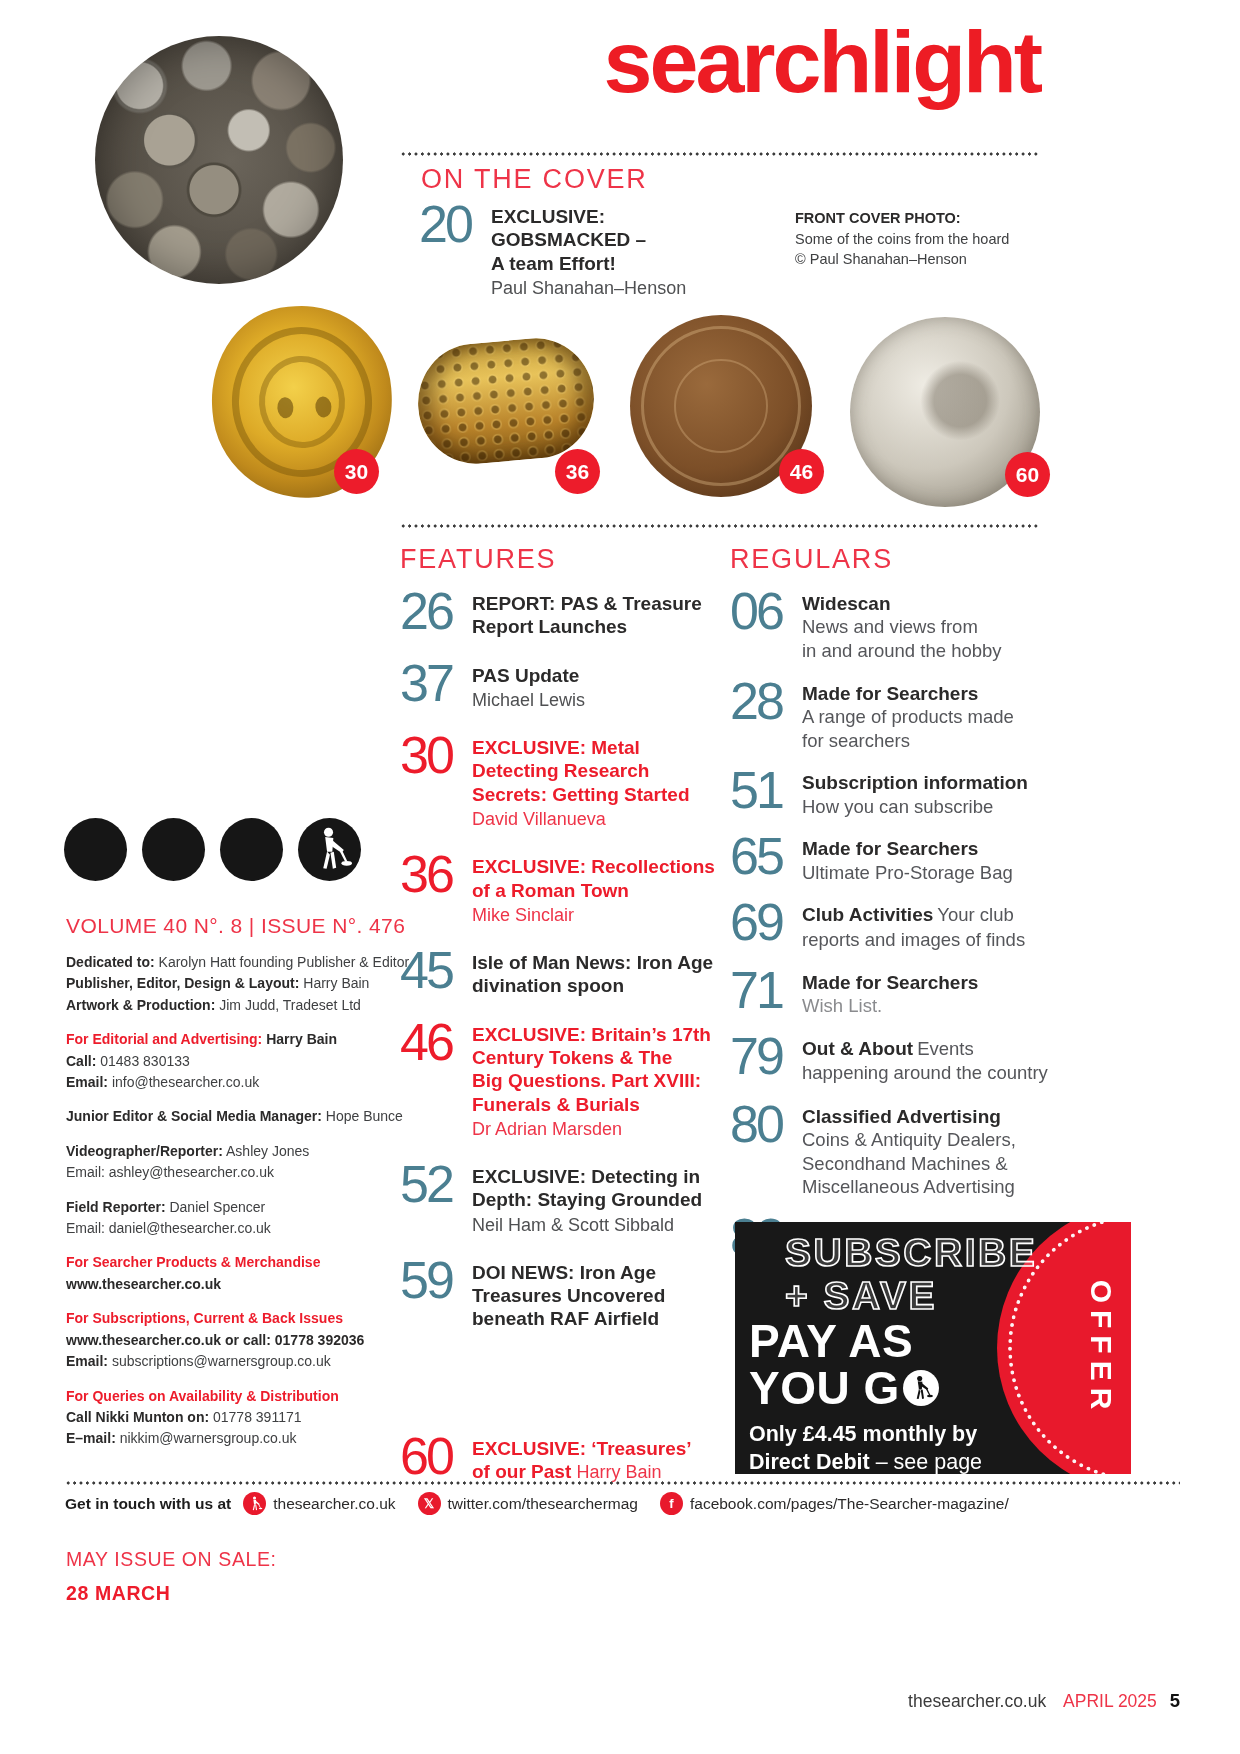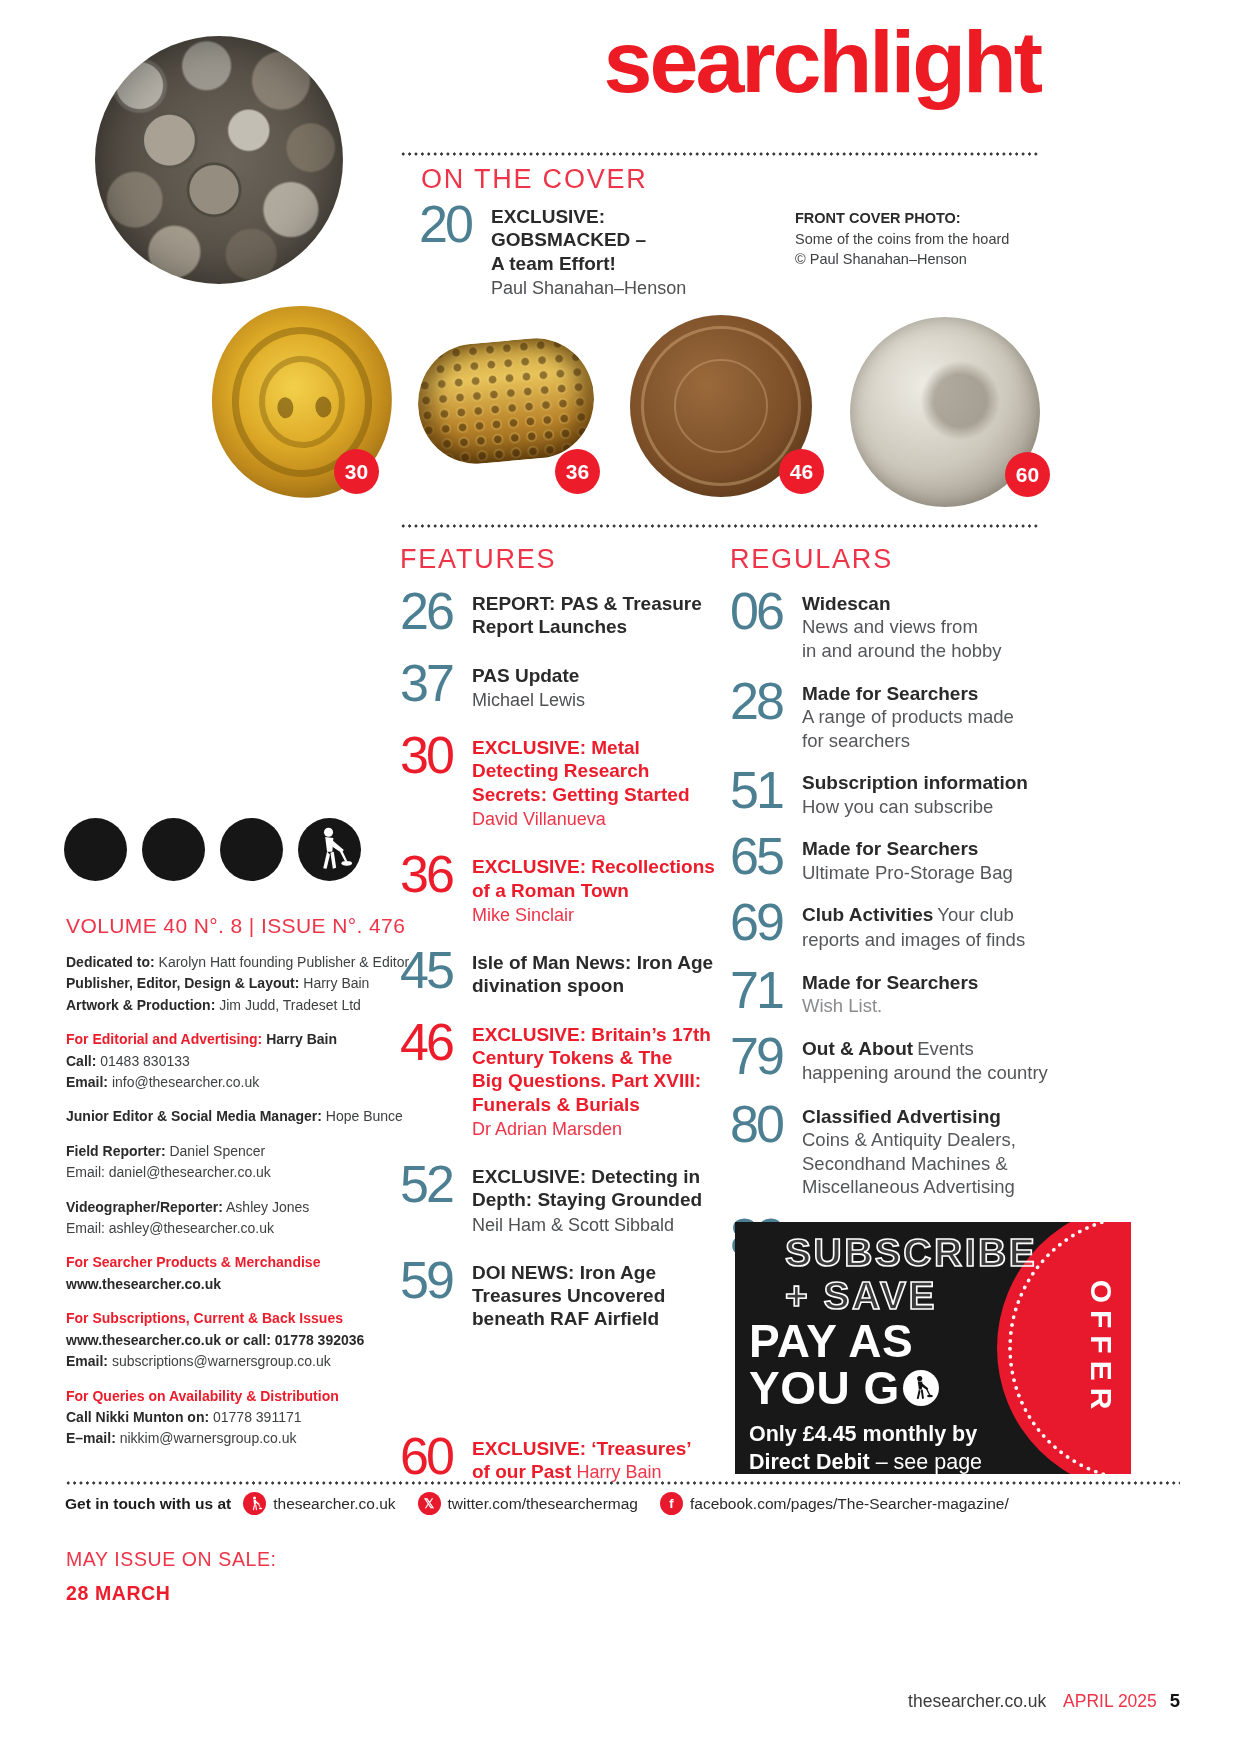--- a/index.html
+++ b/index.html
@@ -419,26 +419,26 @@
     </p>
     <p>
       <span class="red">For Editorial and Advertising:</span><span class="b"> Harry Bain</span><br>
       <span class="b">Call:</span><span> 01483 830133</span><br>
       <span class="b">Email:</span><span> info@thesearcher.co.uk</span>
     </p>
     <p>
       <span class="b">Junior Editor &amp; Social Media Manager:</span><span> Hope Bunce</span>
     </p>
     <p>
+      <span class="b">Videographer/Reporter:</span><span> Ashley Jones</span><br>
+      <span>Email: ashley@thesearcher.co.uk</span>
+    </p>
+    <p>
       <span class="b">Field Reporter:</span><span> Daniel Spencer</span><br>
       <span>Email: daniel@thesearcher.co.uk</span>
-    </p>
-    <p>
-      <span class="b">Videographer/Reporter:</span><span> Ashley Jones</span><br>
-      <span>Email: ashley@thesearcher.co.uk</span>
     </p>
     <p>
       <span class="red">For Searcher Products &amp; Merchandise</span><br>
       <span class="b">www.thesearcher.co.uk</span>
     </p>
     <p>
       <span class="red">For Subscriptions, Current &amp; Back Issues</span><br>
       <span class="b">www.thesearcher.co.uk or call: 01778 392036</span><br>
       <span class="b">Email:</span><span> subscriptions@warnersgroup.co.uk</span>
     </p>

